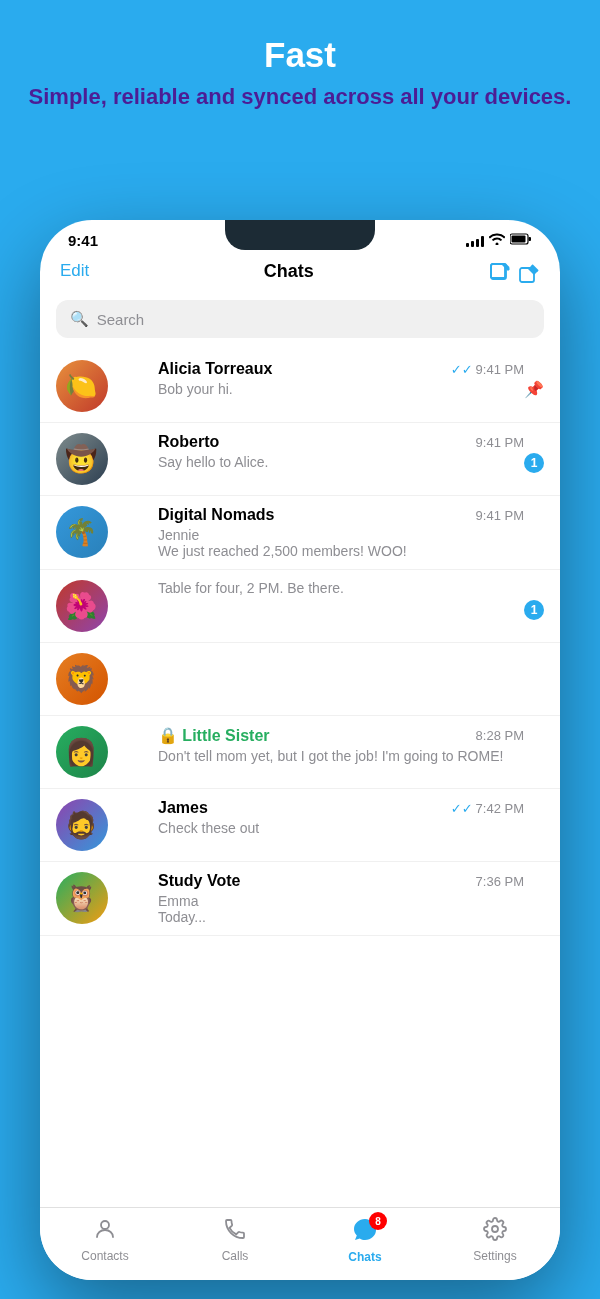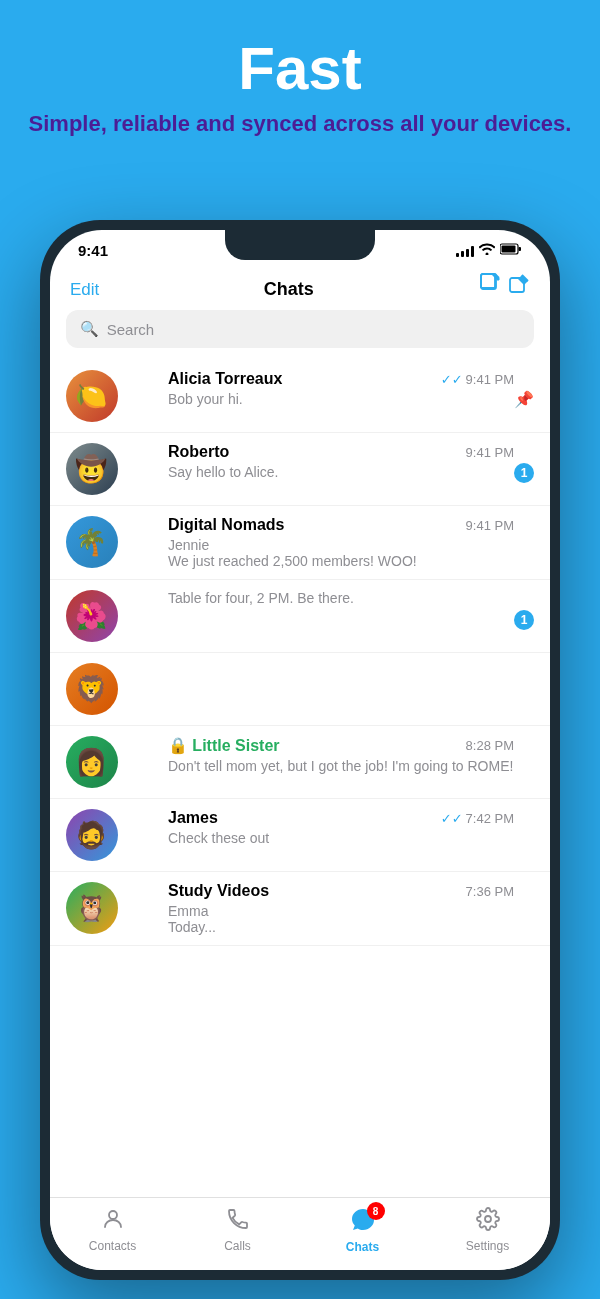--- a/index.html
+++ b/index.html
@@ -12,21 +12,21 @@
       position: relative;
     }
 
     
     .hero-section {
       text-align: center;
       padding-top: 36px;
       padding-bottom: 24px;
     }
     .hero-title {
-      font-size: 60px;
+      font-size: 35px;
       font-weight: 800;
       color: #fff;
       line-height: 1.1;
     }
     .hero-subtitle {
       font-size: 22px;
       font-weight: 600;
       color: #4c1d95;
       margin-top: 8px;
       line-height: 1.3;
@@ -35,21 +35,20 @@
     
     .phone-frame {
       position: absolute;
       top: 220px;
       left: 50%;
       transform: translateX(-50%);
       width: 520px;
       height: 1060px;
       background: #1c2b35;
       border-radius: 60px;
-      padding: 10px;
       box-shadow: 0 30px 80px rgba(0,0,0,0.4);
     }
     .phone-screen {
       width: 100%;
       height: 100%;
       background: #fff;
       border-radius: 52px;
       overflow: hidden;
       position: relative;
       display: flex;
@@ -101,21 +100,21 @@
       border-radius: 1px;
     }
     .wifi-icon, .battery-icon {
       font-size: 13px;
       color: #000;
     }
 
     
     .nav-bar {
       display: flex;
-      align-items: flex-end;
+      align-items: flex-start;
       justify-content: space-between;
       padding: 6px 20px 10px;
       flex-shrink: 0;
     }
     .nav-edit {
       color: #2AABEE;
       font-size: 17px;
       font-weight: 400;
     }
     .nav-title {
@@ -481,21 +480,21 @@
         </div>
         <div class="chat-meta"></div>
       </div>
 
       <div class="chat-item">
         <div class="avatar avatar-study">
           <span class="emoji-avatar">🦉</span>
         </div>
         <div class="chat-content">
           <div class="chat-header">
-            <div class="chat-name">Study Videos</div>
+            <div class="chat-name">Study Vote</div>
             <div class="chat-time">7:36 PM</div>
           </div>
           <div class="chat-preview-sender">Emma</div>
           <div class="chat-preview">Today...</div>
         </div>
         <div class="chat-meta"></div>
       </div>
 
     </div>
 

